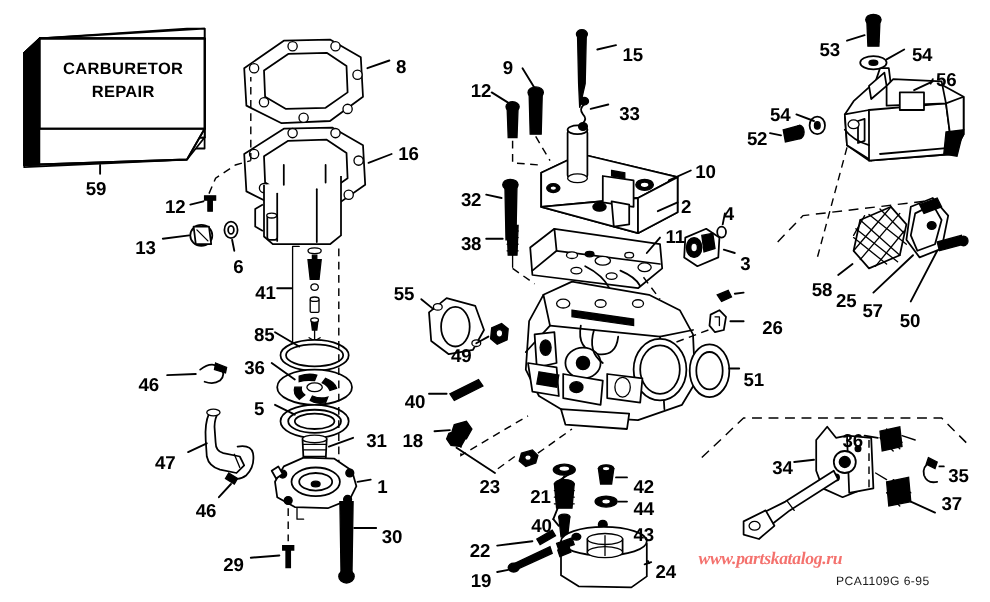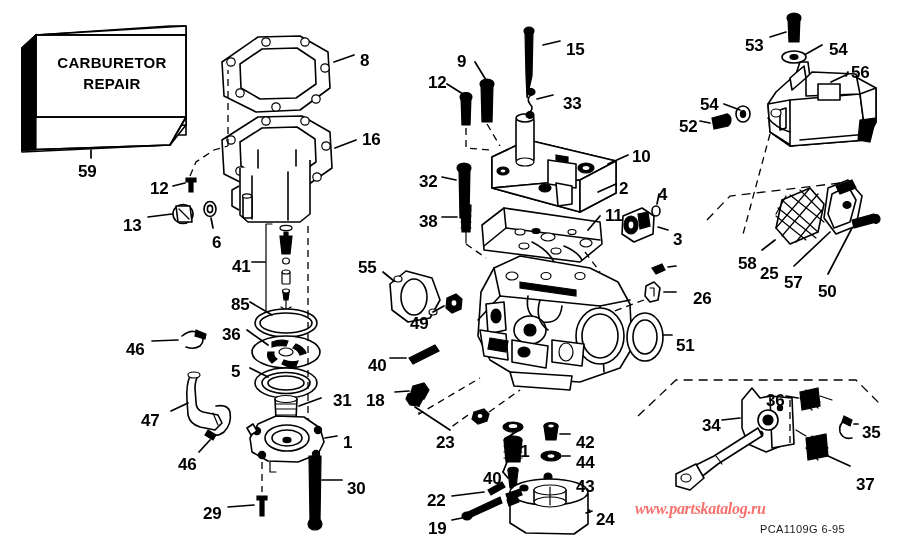--- a/index.html
+++ b/index.html
@@ -547,38 +547,38 @@
       <div class="callout" style="left: 658px; top: 186px;">4</div>
       <div class="callout" style="left: 673px; top: 231px;">3</div>
       <div class="callout" style="left: 358px; top: 259px;">55</div>
       <div class="callout" style="left: 410px; top: 315px;">49</div>
       <div class="callout" style="left: 368px; top: 357px;">40</div>
       <div class="callout" style="left: 366px; top: 392px;">18</div>
       <div class="callout" style="left: 716px; top: 265px; margin-left: 44px;">25</div>
       <div class="callout" style="left: 681px; top: 290px; margin-left: 12px;">26</div>
       <div class="callout" style="left: 676px; top: 337px;">51</div>
       <div class="callout" style="left: 436px; top: 434px;">23</div>
-      <div class="callout" style="left: 511px; top: 443px;">21</div>
+      <div class="callout" style="left: 482px; top: 443px;">21</div>
       <div class="callout" style="left: 483px; top: 470px;">40</div>
       <div class="callout" style="left: 576px; top: 434px;">42</div>
       <div class="callout" style="left: 576px; top: 454px;">44</div>
       <div class="callout" style="left: 576px; top: 478px;">43</div>
       <div class="callout" style="left: 427px; top: 492px;">22</div>
       <div class="callout" style="left: 428px; top: 520px;">19</div>
       <div class="callout" style="left: 596px; top: 511px;">24</div>
       <div class="callout" style="left: 745px; top: 37px;">53</div>
       <div class="callout" style="left: 829px; top: 41px;">54</div>
       <div class="callout" style="left: 851px; top: 64px;">56</div>
       <div class="callout" style="left: 700px; top: 96px;">54</div>
       <div class="callout" style="left: 679px; top: 118px;">52</div>
       <div class="callout" style="left: 738px; top: 255px;">58</div>
       <div class="callout" style="left: 784px; top: 274px;">57</div>
       <div class="callout" style="left: 818px; top: 283px;">50</div>
       <div class="callout" style="left: 702px; top: 417px;">34</div>
       <div class="callout" style="left: 766px; top: 392px;">36</div>
       <div class="callout" style="left: 862px; top: 424px;">35</div>
-      <div class="callout" style="left: 856px; top: 476px;">37</div>
+      <div class="callout" style="left: 856px; top: 450px;">37</div>
     </div>
 
   <div id="watermark">www.partskatalog.ru</div>
   <div id="catalog-code">PCA1109G   6-95</div>
 
 </div>
 
 </body></html>

